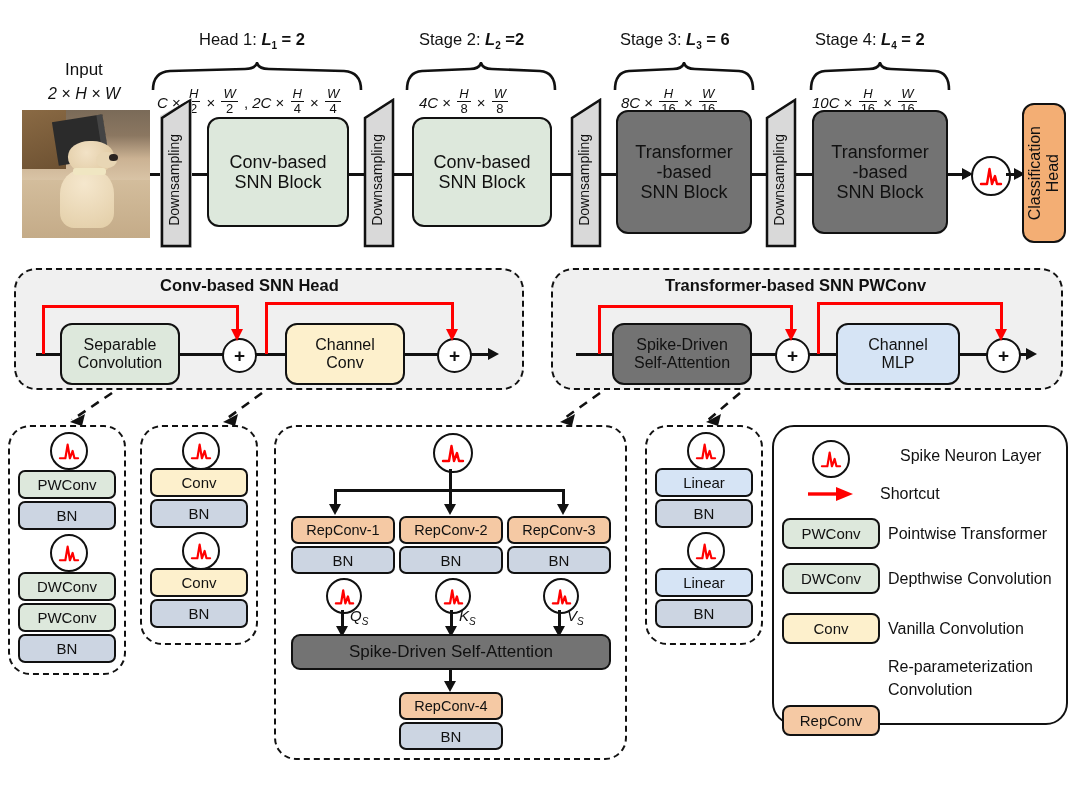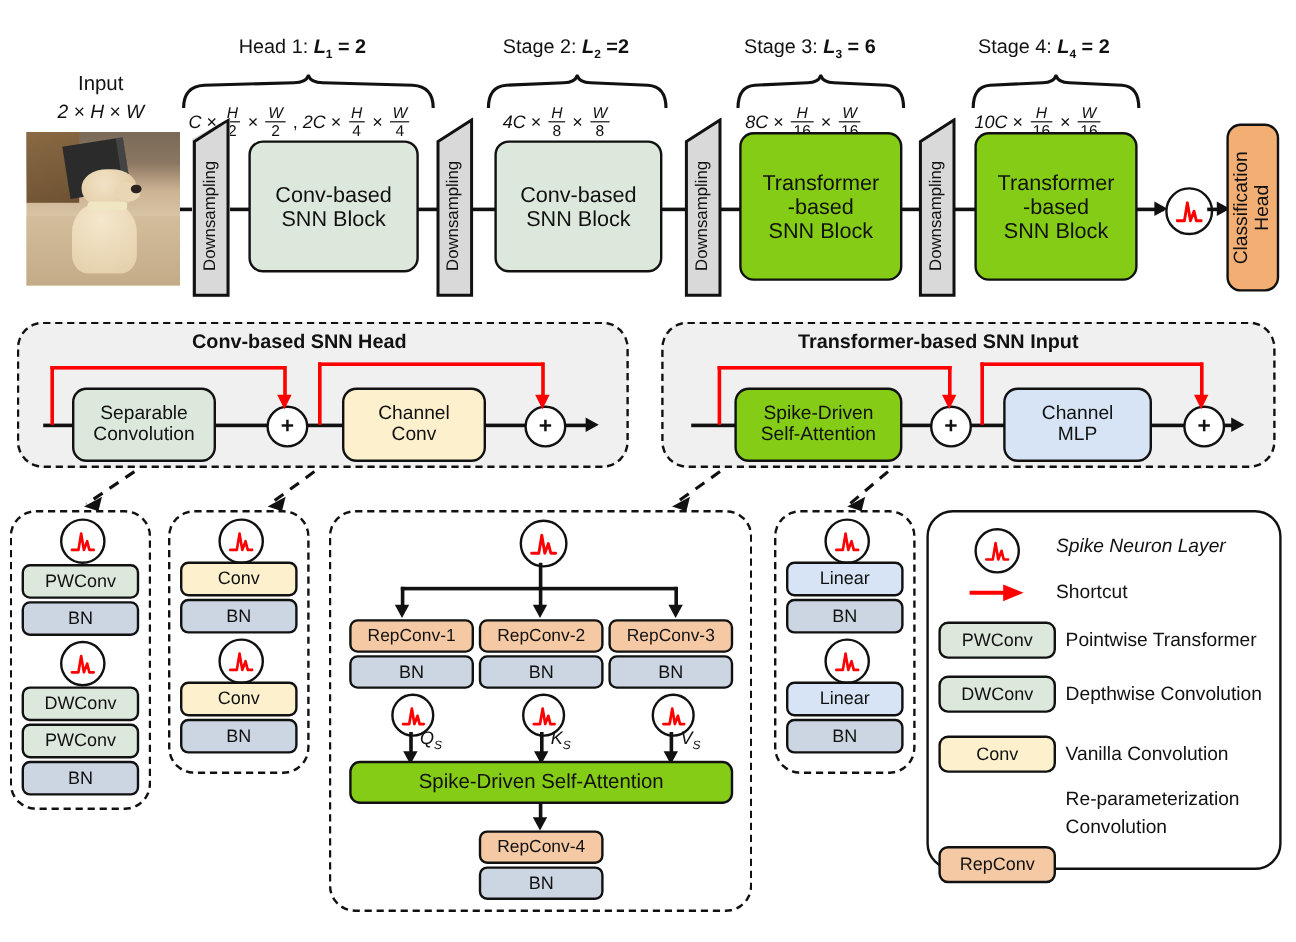--- a/index.html
+++ b/index.html
@@ -13,21 +13,21 @@
     position:absolute;border:2.5px solid #111;border-radius:12px;
     display:flex;align-items:center;justify-content:center;text-align:center;
     box-sizing:border-box;line-height:1.12;
   }
   .small-box{
     position:absolute;border:2px solid #111;border-radius:7px;
     display:flex;align-items:center;justify-content:center;text-align:center;
     box-sizing:border-box;font-size:15px;
   }
   .green{background:#dde8dc;}
-  .pink{background:#84cc16;}
+  .pink{background:#737373;}
   .yellow{background:#fdf0cc;}
   .orange{background:#f5c9a4;}
   .bn{background:#ccd5e2;}
   .blue{background:#d6e4f5;}
   .headorange{background:#f3ae74;}
   .grayband{background:#f0f0f0;}
   
   .hline{position:absolute;height:3px;background:#111;}
   .vline{position:absolute;width:3px;background:#111;}
   .rh{position:absolute;height:2.5px;background:#ff0000;}
@@ -254,21 +254,21 @@
 <div class="rh" style="left:42px;top:305px;width:196px;"></div>
 <div class="rv" style="left:236px;top:305px;height:27px;"></div>
 <div class="rarr-d" style="left:231px;top:329px;"></div>
 
 <div class="rv" style="left:265px;top:302px;height:52px;"></div>
 <div class="rh" style="left:265px;top:302px;width:188px;"></div>
 <div class="rv" style="left:451px;top:302px;height:30px;"></div>
 <div class="rarr-d" style="left:446px;top:329px;"></div>
 
 <div class="dpanel grayband" style="left:551px;top:268px;width:512px;height:122px;"></div>
-<div class="panel-title" style="left:665px;top:276px;">Transformer-based SNN Input</div>
+<div class="panel-title" style="left:665px;top:276px;">Transformer-based SNN PWConv</div>
 
 <div class="hline" style="left:576px;top:353px;width:453px;"></div>
 <div class="arr-r" style="left:1026px;top:348px;"></div>
 
 <div class="box pink" style="left:612px;top:323px;width:140px;height:62px;font-size:16px;flex-direction:column;">
   <span>Spike-Driven</span>
   <span>Self-Attention</span>
 </div>
 <div class="plus" style="left:775px;top:338px;width:31px;height:31px;">
     <span>+</span>
@@ -461,21 +461,21 @@
     <span>BN</span>
   </div>
 
 <div class="spanel" style="left:772px;top:425px;width:296px;height:300px;"></div>
 
 <div class="spike" style="left:812px;top:440px;width:34px;height:34px;">
   <svg width="22" height="20" viewBox="0 0 24 22">
       <path d="M2,19 L8,19 L10.5,4 L13,19 L16,11 L18,19 L22,19" fill="none" stroke="#ff0000" stroke-width="2.4" stroke-linejoin="round" stroke-linecap="round"></path>
     </svg>
 </div>
-<div class="lg-txt" style="left:880px;top:447px;font-style:italic;">Spike Neuron Layer</div>
+<div class="lg-txt" style="left:900px;top:447px;">Spike Neuron Layer</div>
 
 <svg class="abs" style="left:805px;top:483px;" width="52" height="22">
   <line x1="3" y1="11" x2="34" y2="11" stroke="#ff0000" stroke-width="3.4"></line>
   <polygon points="48,11 31,4 31,18" fill="#ff0000"></polygon>
 </svg>
 <div class="lg-txt" style="left:880px;top:485px;">Shortcut</div>
 
 <div class="lg-chip green" style="left:782px;top:518px;width:98px;height:31px;">
     <span>PWConv</span>
   </div>

